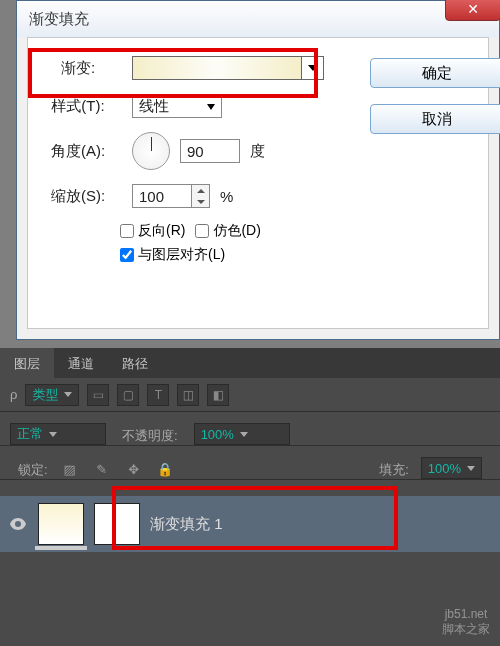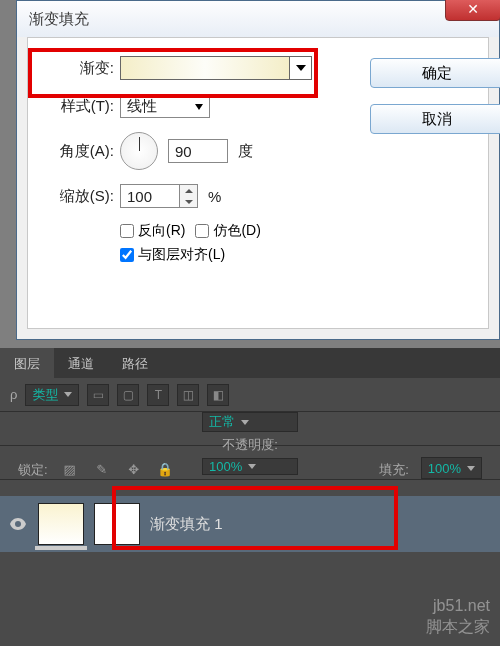--- a/index.html
+++ b/index.html
@@ -5,21 +5,21 @@
 * { box-sizing: border-box; margin: 0; padding: 0; font-family: "Microsoft YaHei", SimSun, sans-serif; }
 body { width: 500px; height: 646px; background: #7f7f7f; position: relative; overflow: hidden; }
 
 
 .dialog { position: absolute; left: 16px; top: 0; width: 484px; height: 340px; background: #f0f0f0; border: 1px solid #4a6a8a; }
 .titlebar { height: 36px; background: linear-gradient(#fdfdfe,#e8eef6); display: flex; align-items: center; padding-left: 12px; color: #333; font-size: 15px; }
 .closebtn { position: absolute; right: -2px; top: -4px; width: 56px; height: 24px; background: linear-gradient(#e06060,#c03030); border: 1px solid #803030; border-radius: 0 0 4px 4px; color: #fff; text-align: center; font-size: 14px; line-height: 22px; }
 .dlgbody { position: absolute; left: 10px; top: 36px; right: 10px; bottom: 10px; background: #fff; border: 1px solid #c8c8c8; padding: 18px 14px; }
 .hi1 { position: absolute; left: 28px; top: 48px; width: 290px; height: 50px; border: 4px solid #e20000; pointer-events: none; }
 .row { display: flex; align-items: center; margin-bottom: 14px; font-size: 15px; color: #222; }
-.row .lbl { width: 72px; text-align: right; margin-right: 6px; }
+.row .lbl { width: 72px; text-align: center; margin-right: 18px; }
 .gradbox { width: 170px; height: 24px; border: 1px solid #666; background: linear-gradient(90deg,#f4eec8,#fdfdf8,#f4eec8); display: inline-block; }
 .gradarrow { width: 22px; height: 24px; border: 1px solid #666; border-left: none; background: #fff; display: inline-flex; align-items: center; justify-content: center; }
 .gradarrow svg { width: 10px; height: 6px; }
 .selbox { width: 90px; height: 24px; border: 1px solid #888; background: #fff; display: inline-flex; align-items: center; padding-left: 6px; position: relative; }
 .selbox svg { position: absolute; right: 6px; top: 9px; width: 8px; height: 6px; }
 .anglewheel { width: 38px; height: 38px; border: 1px solid #999; border-radius: 50%; background: radial-gradient(#fff,#eee); position: relative; margin-right: 10px; }
 .anglewheel::after { content: ""; position: absolute; left: 50%; top: 4px; width: 1px; height: 14px; background: #333; }
 .numbox { width: 60px; height: 24px; border: 1px solid #888; background: #fff; padding-left: 6px; display: inline-flex; align-items: center; }
 .spin { width: 18px; height: 24px; border: 1px solid #888; border-left: none; background: #f4f4f4; display: inline-flex; flex-direction: column; }
 .spin div { flex: 1; display: flex; align-items: center; justify-content: center; }
@@ -33,33 +33,33 @@
 
 
 .panel { position: absolute; left: 0; top: 348px; width: 500px; height: 298px; background: #4a4a4a; color: #c8c8c8; font-size: 13px; }
 .tabs { height: 30px; background: #383838; display: flex; }
 .tab { padding: 7px 14px; color: #c8c8c8; }
 .tab.active { background: #4a4a4a; }
 .filterrow { height: 34px; display: flex; align-items: center; padding: 0 10px; gap: 8px; border-bottom: 1px solid #2f2f2f; }
 .dropdown { height: 22px; border: 1px solid #2a2a2a; background: #3a3a3a; display: inline-flex; align-items: center; padding: 0 6px; position: relative; color: #14b8a6; }
 .dropdown svg { margin-left: 6px; width: 8px; height: 5px; }
 .ficon { width: 22px; height: 22px; border: 1px solid #2a2a2a; background: #3a3a3a; display: inline-flex; align-items: center; justify-content: center; color: #888; font-size: 12px; }
-.blendrow { height: 34px; display: flex; align-items: center; padding: 0 10px; gap: 4px; border-bottom: 1px solid #2f2f2f; flex-direction: column; }
+.blendrow { height: 34px; display: flex; align-items: flex-end; padding: 0 10px; gap: 16px; border-bottom: 1px solid #2f2f2f; }
 .blendrow .dropdown { min-width: 96px; }
 .lbl2 { color: #aaa; }
 .lockrow { height: 34px; display: flex; align-items: flex-end; padding: 0 18px; gap: 12px; border-bottom: 1px solid #2f2f2f; }
 .lockicon { width: 20px; height: 20px; display: inline-flex; align-items: center; justify-content: center; color: #999; }
 .layer { height: 56px; background: #5a6a7a; display: flex; align-items: center; padding: 0 8px; gap: 10px; margin-top: 16px; }
 .eye { width: 20px; height: 20px; color: #ccc; display: inline-flex; align-items: center; justify-content: center; }
 .thumb1 { width: 46px; height: 42px; border: 1px solid #222; background: linear-gradient(#faf3d0,#fff); position: relative; }
 .thumb1::after { content: ""; position: absolute; left: -4px; right: -4px; bottom: -6px; height: 4px; background: #ccc; }
 .thumb2 { width: 46px; height: 42px; border: 1px solid #222; background: #fff; }
 .layername { color: #e0e0e0; font-size: 15px; }
 .hi2 { position: absolute; left: 112px; top: 486px; width: 286px; height: 64px; border: 4px solid #e20000; pointer-events: none; }
-.watermark { position: absolute; right: 10px; bottom: 8px; color: rgba(255,255,255,.4); font-size: 16px; text-align: right; line-height: 1.3; }
+.watermark { position: absolute; right: 10px; bottom: 8px; color: rgba(255,255,255,.4); font-size: 12px; text-align: center; line-height: 1.3; }
 </style>
 </head>
 <body>
 
 <div class="dialog">
   <div class="titlebar">
     <span>渐变填充</span>
   </div>
   <div class="closebtn">✕</div>
   <div class="dlgbody">

